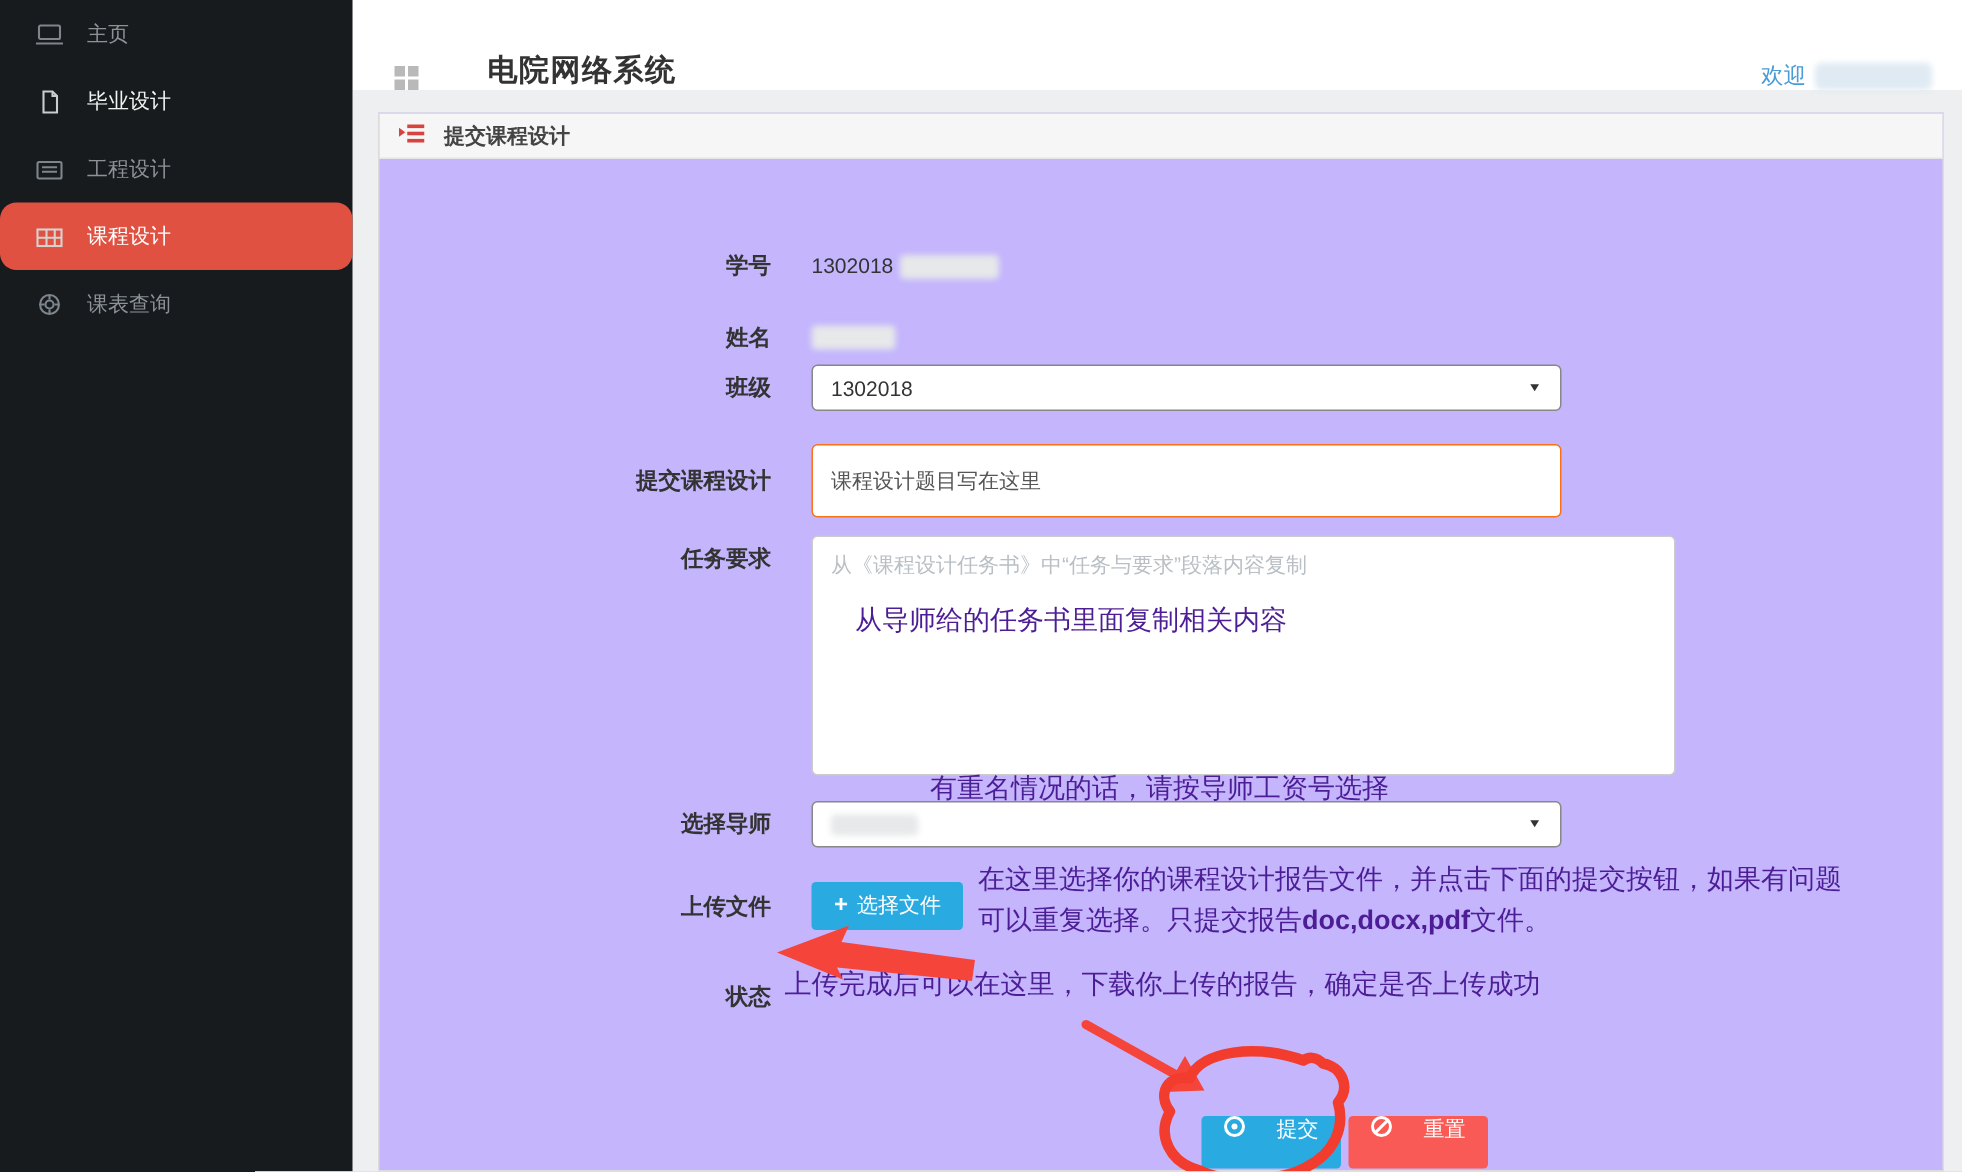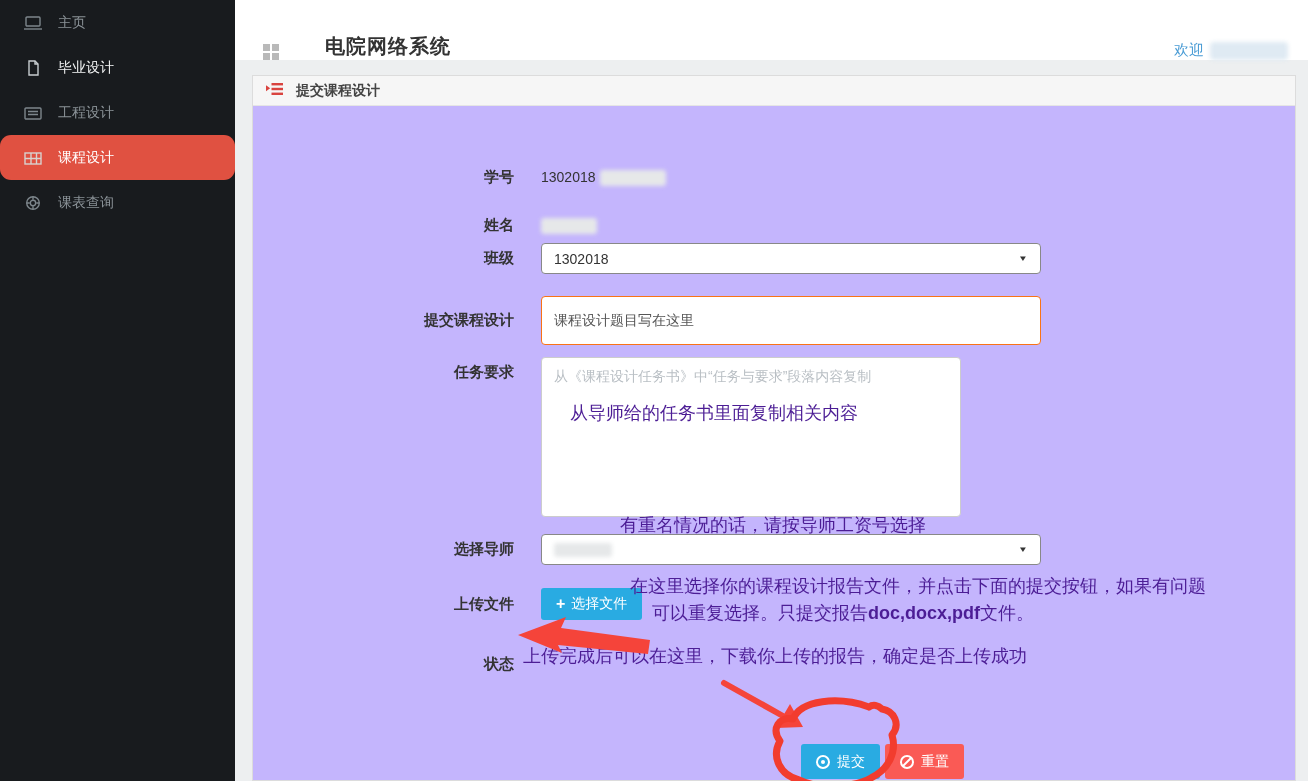--- a/index.html
+++ b/index.html
@@ -39,32 +39,32 @@
   .r-title { margin-bottom:12px; }
   .r-task { margin-bottom:17px; align-items:flex-start; }
   .r-task > label { padding-top:6px; }
   .r-advisor { margin-bottom:23px; }
   .r-upload { margin-bottom:34px; }
   .r-status { height:20px; }
 
   .sel { width:500px; height:31px; border:1px solid #888; border-radius:4px; background:#fff; display:flex; align-items:center; justify-content:space-between; padding:0 12px; font-size:14px; color:#333; cursor:pointer; }
   .sel .caret { font-size:10px; color:#333; transform:scaleY(.8); }
   .txt-input { width:500px; height:49px; border:1px solid #f97316; border-radius:4px; padding:16px 12px; font-size:14px; color:#555; font-family:"Liberation Sans",sans-serif; }
-  .txt-area { width:420px; height:160px; border:1px solid #ccc; border-radius:4px; padding:10px 12px; font-size:14px; color:#555; resize:none; font-family:"Liberation Sans",sans-serif; }
+  .txt-area { width:576px; height:160px; border:1px solid #ccc; border-radius:4px; padding:10px 12px; font-size:14px; color:#555; resize:none; font-family:"Liberation Sans",sans-serif; }
   .txt-area::placeholder, .txt-input::placeholder { color:#b9bfc4; }
   .upload-btn { height:32px; background:#29abe2; color:#fff; border:none; border-radius:3px; padding:0 15px; font-size:14px; display:inline-flex; align-items:center; gap:6px; cursor:pointer; }
   .upload-btn .plus { font-size:16px; font-weight:bold; }
 
   .blob { display:inline-block; background:#e6e8e9; border-radius:3px; filter:blur(2px); vertical-align:middle; }
   .blob-sid { width:66px; height:16px; margin-left:4px; }
   .blob-name { width:56px; height:16px; }
   .blob-adv { width:58px; height:14px; }
 
   .btn-row { margin-top:70px; padding-left:548px; display:flex; gap:5px; }
-  .btn { height:35px; border:none; border-radius:3px; color:#fff; font-size:14px; display:inline-flex; align-items:center; gap:7px; padding:0 15px; cursor:pointer; }
+  .btn { height:35px; border:none; border-radius:3px; color:#fff; font-size:14px; display:inline-flex; gap:21px; padding:0 15px; cursor:pointer; }
   .btn-submit { background:#29abe2; }
   .btn-reset { background:#fa5a55; }
   .icon-target { width:14px; height:14px; border:2px solid #fff; border-radius:50%; position:relative; }
   .icon-target::after { content:''; position:absolute; inset:3px; background:#fff; border-radius:50%; }
   .icon-ban { width:14px; height:14px; border:2px solid #fff; border-radius:50%; position:relative; }
   .icon-ban::after { content:''; position:absolute; left:-1px; top:4px; width:12px; height:2px; background:#fff; transform:rotate(-45deg); }
 
   
   .note { position:absolute; color:#4c1d95; font-family:"Liberation Serif", serif; font-size:18px; white-space:nowrap; z-index:5; }
   .note b { font-family:"Liberation Sans",sans-serif; font-weight:bold; }
@@ -216,21 +216,21 @@
           <span class="icon-ban"></span>
           <span>重置</span>
         </button>
       </div>
 
     </div>
   </section>
 
   <div class="note" style="left:570px; top:401px;">从导师给的任务书里面复制相关内容</div>
   <div class="note" style="left:620px; top:513px;">有重名情况的话，请按导师工资号选择</div>
-  <div class="note" style="left:630px; top:574px;">在这里选择你的课程设计报告文件，并点击下面的提交按钮，如果有问题</div>
+  <div class="note" style="left:652px; top:574px;">在这里选择你的课程设计报告文件，并点击下面的提交按钮，如果有问题</div>
   <div class="note" style="left:652px; top:601px;"><span>可以重复选择。只提交报告</span><b>doc,docx,pdf</b><span>文件。</span></div>
   <div class="note" style="left:523px; top:644px;">上传完成后可以在这里，下载你上传的报告，确定是否上传成功</div>
 
   <svg id="overlay" viewBox="0 0 1308 781">
 
     <polygon points="518,635 566,617 561,628 650,640 648,654 558,645 562,653" fill="#f5443a"></polygon>
 
     <g>
       <line x1="724" y1="683" x2="783" y2="716" stroke="#f5443a" stroke-width="6" stroke-linecap="round"></line>
       <polygon points="803,727 776,728 790,704" fill="#f5443a"></polygon>

